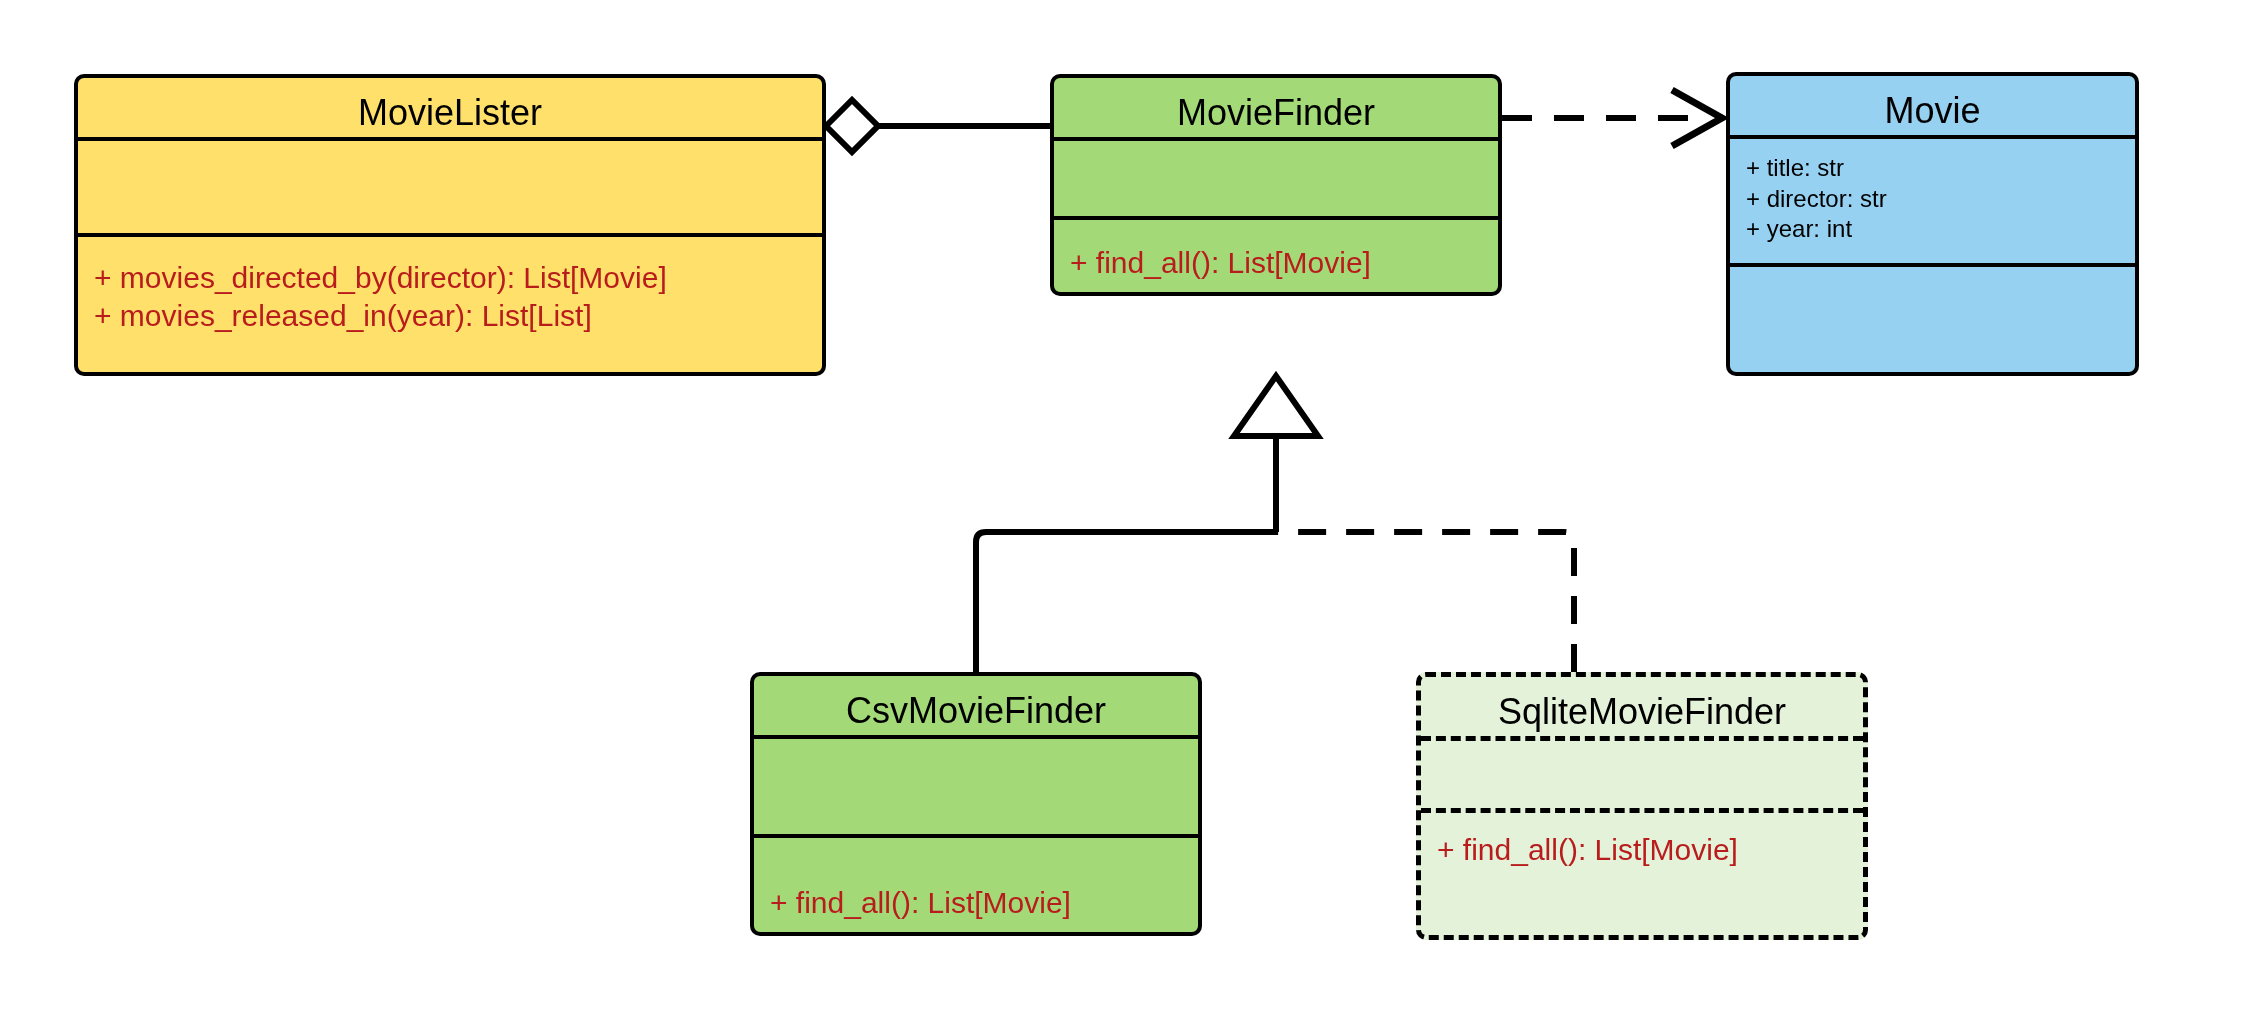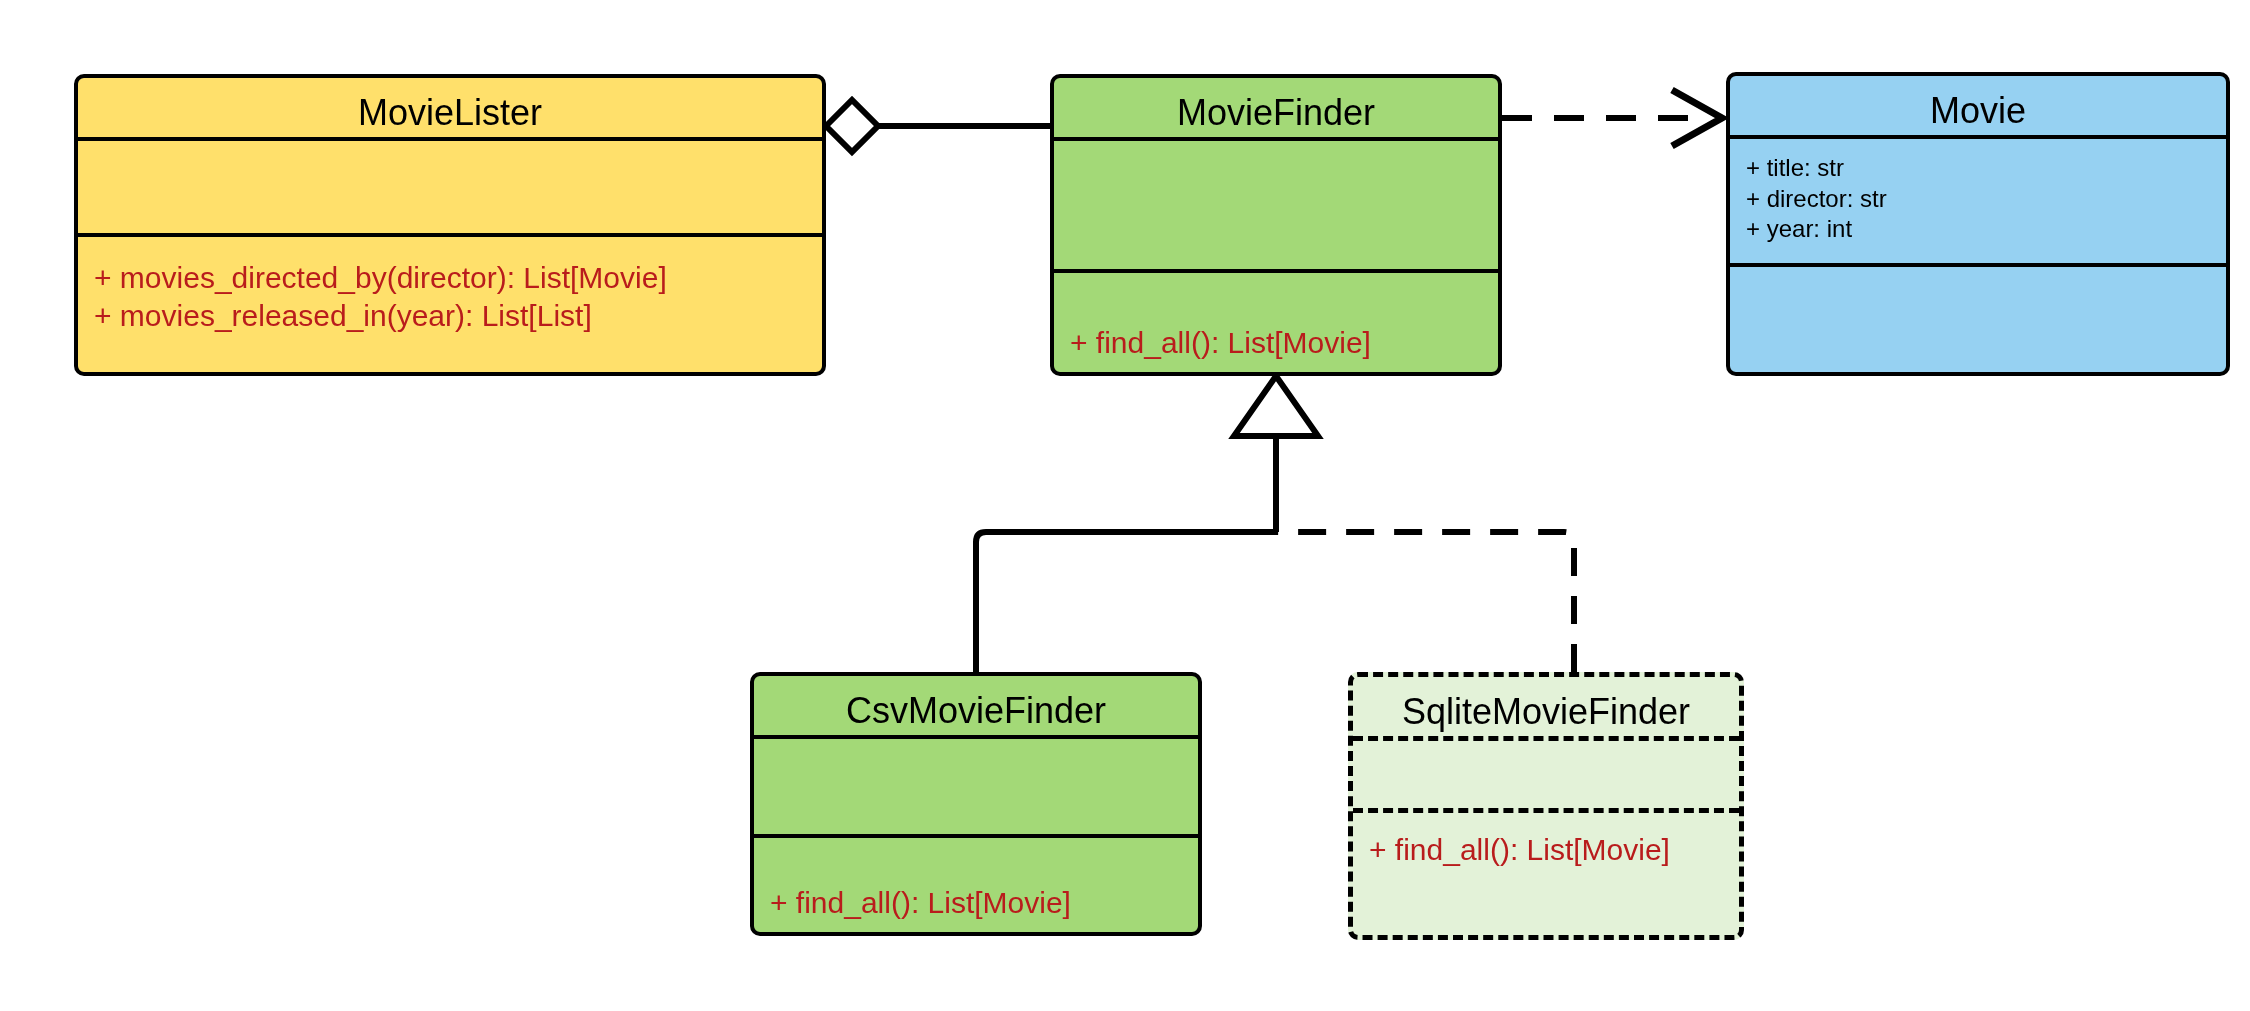--- a/index.html
+++ b/index.html
@@ -66,24 +66,24 @@
     box-sizing: border-box;
     padding: 10px 16px;
     font-size: 30px;
     color: #b91c1c;
     line-height: 1.28;
   }
   .member {
     white-space: pre;
   }
   .box-movielister { left: 74px;   top: 74px;  width: 752px; height: 302px; background: #FFE06B; }
-  .box-moviefinder { left: 1050px; top: 74px;  width: 452px; height: 302px; background: #A3D977; justify-content: space-between; }
-  .box-movie       { left: 1726px; top: 72px;  width: 504px; height: 304px; background: #96D1F2; }
+  .box-moviefinder { left: 1050px; top: 74px;  width: 452px; height: 222px; background: #A3D977; }
+  .box-movie       { left: 1726px; top: 72px;  width: 413px; height: 304px; background: #96D1F2; }
   .box-csv         { left: 750px;  top: 672px; width: 452px; height: 264px; background: #A3D977; justify-content: space-between; }
-  .box-sqlite      { left: 1348px; top: 672px; width: 396px; height: 268px; background: #E3F2D8; }
+  .box-sqlite      { left: 1416px; top: 672px; width: 452px; height: 268px; background: #E3F2D8; }
 
   .box-movielister .cls-attrs { height: 96px; padding-top: 0; padding-bottom: 0; }
   .box-movielister .cls-ops   { padding-top: 22px; }
   .box-moviefinder .cls-attrs { height: 106px; padding-top: 0; padding-bottom: 0; }
   .box-moviefinder .cls-ops   { padding-top: 24px; }
   .box-movie .cls-attrs       { padding-top: 14px; padding-bottom: 18px; }
   .box-movie .cls-ops         { height: 72px; }
   .box-csv .cls-attrs         { height: 72px; padding-top: 0; padding-bottom: 0; }
   .box-csv .cls-ops           { padding-top: 18px; }
   .box-sqlite .cls-attrs      { height: 72px; padding-top: 0; padding-bottom: 0; }

